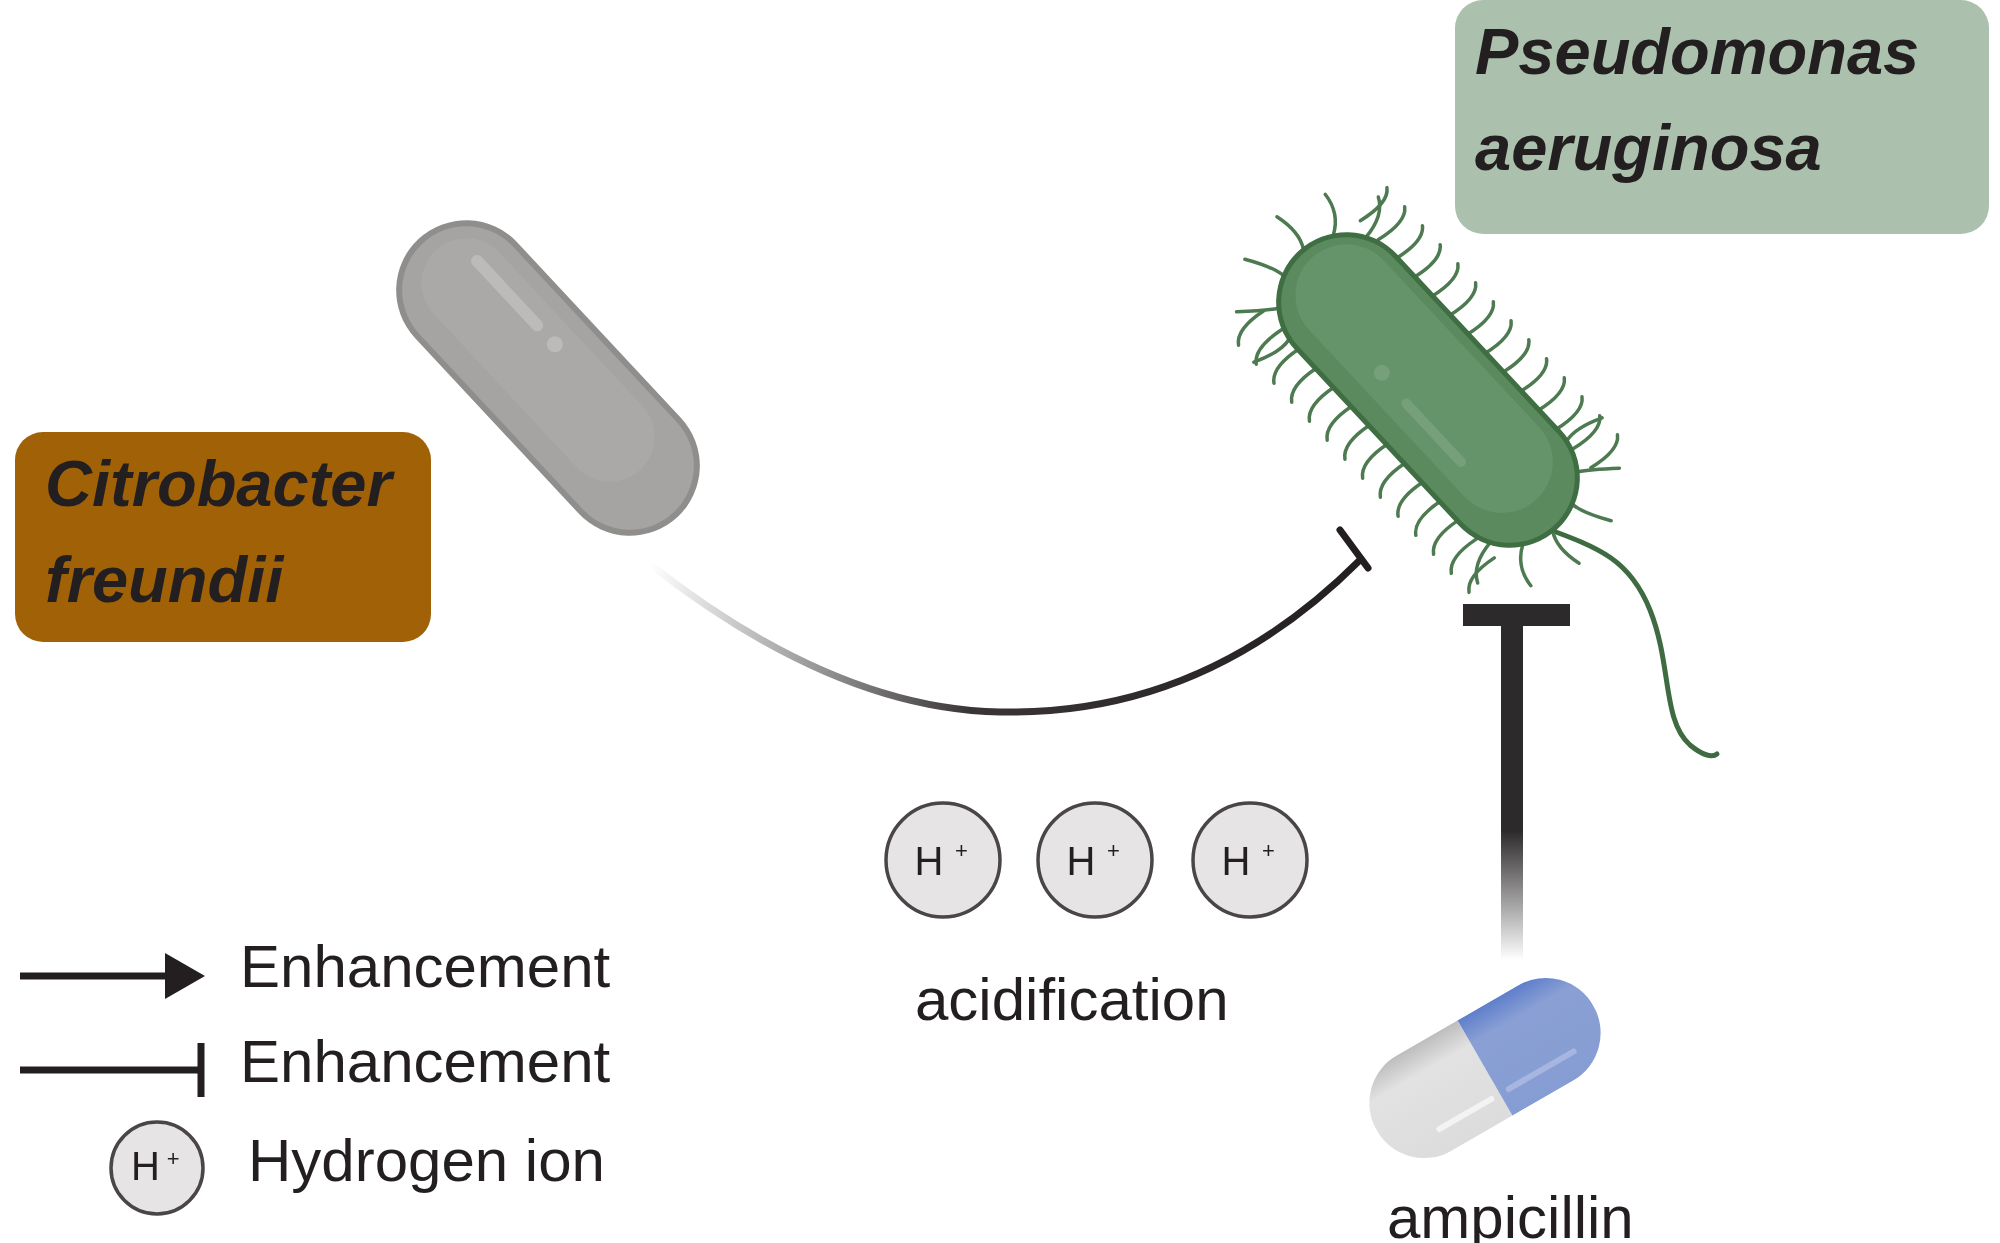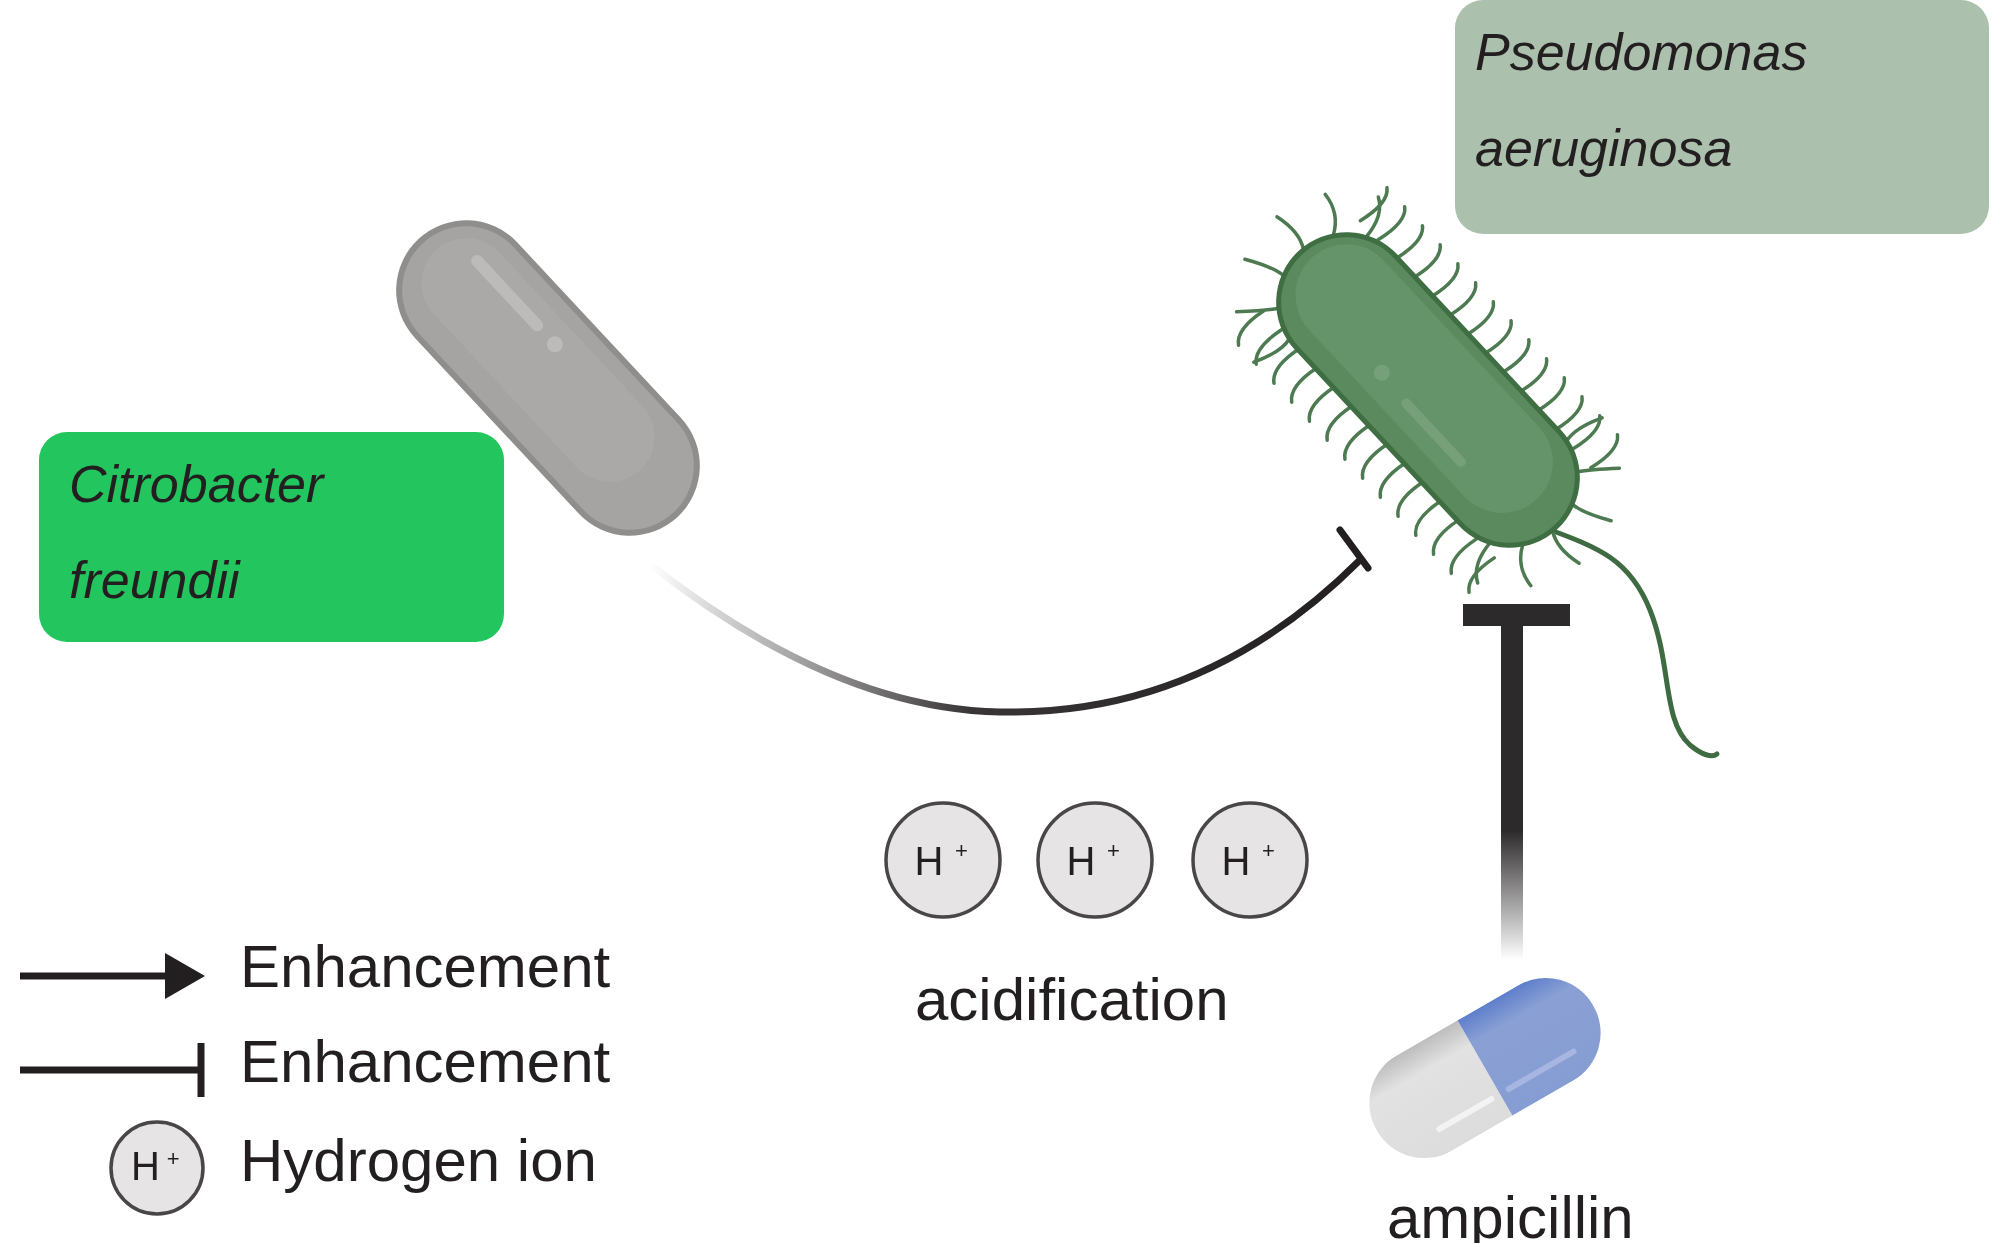--- a/index.html
+++ b/index.html
@@ -1,30 +1,30 @@
 <!DOCTYPE html>
 <html><head>
 <meta charset="utf-8">
 <style>
   html, body { margin: 0; padding: 0; background: #ffffff; }
   body { width: 2000px; height: 1243px; position: relative; overflow: hidden;
          font-family: "Liberation Sans", sans-serif; color: #231f20; }
   .label-box { position: absolute; border-radius: 28px; padding: 0; box-sizing: border-box; }
-  .species { font-style: italic; font-size: 52px; line-height: 96px; color: #231f20; }
+  .species { font-style: italic; font-size: 65px; line-height: 96px; color: #231f20; font-weight: bold; }
   #pseudo-box { left: 1455px; top: 0px; width: 534px; height: 234px; background: #acc1ad; }
   #pseudo-box .species { position: absolute; left: 20px; top: 4px; }
-  #citro-box { left: 39px; top: 432px; width: 465px; height: 210px; background: #22c55e; }
+  #citro-box { left: 15px; top: 432px; width: 416px; height: 210px; background: #a16207; }
   #citro-box .species { position: absolute; left: 30px; top: 4px; }
   .txt { position: absolute; font-size: 60px; color: #231f20; white-space: nowrap; }
   #acid-label { left: 903px; top: 965px; margin-left: 12px; }
   #amp-label { left: 1387px; top: 1183px; }
   .legend-text { position: absolute; font-size: 60px; color: #231f20; white-space: nowrap; }
   #lg-enh { left: 240px; top: 932px; text-align: center; }
   #lg-inh { left: 240px; top: 1027px; }
-  #lg-h { left: 240px; top: 1126px; }
+  #lg-h { left: 248px; top: 1126px; }
   svg.canvas { position: absolute; left: 0; top: 0; }
   .hion-label { font-family: "Liberation Sans", sans-serif; font-size: 40px; fill: #231f20; }
   .hion-sup { font-family: "Liberation Sans", sans-serif; font-size: 22px; fill: #231f20; }
 </style>
 </head>
 <body>
 
 <svg class="canvas" width="2000" height="1243" viewBox="0 0 2000 1243">
   <defs>
     <linearGradient id="curveGrad" gradientUnits="userSpaceOnUse" x1="650" y1="570" x2="1360" y2="570">

